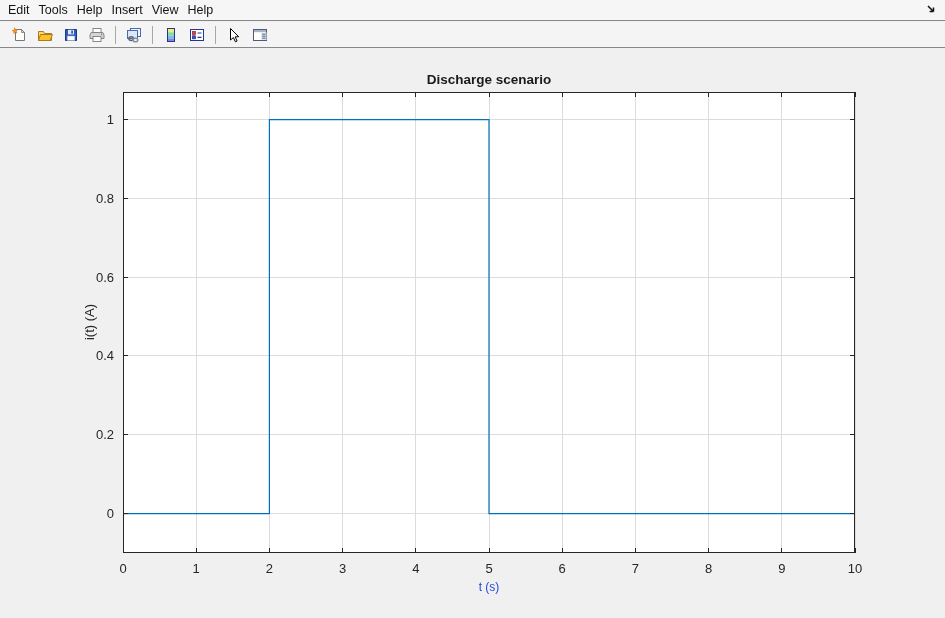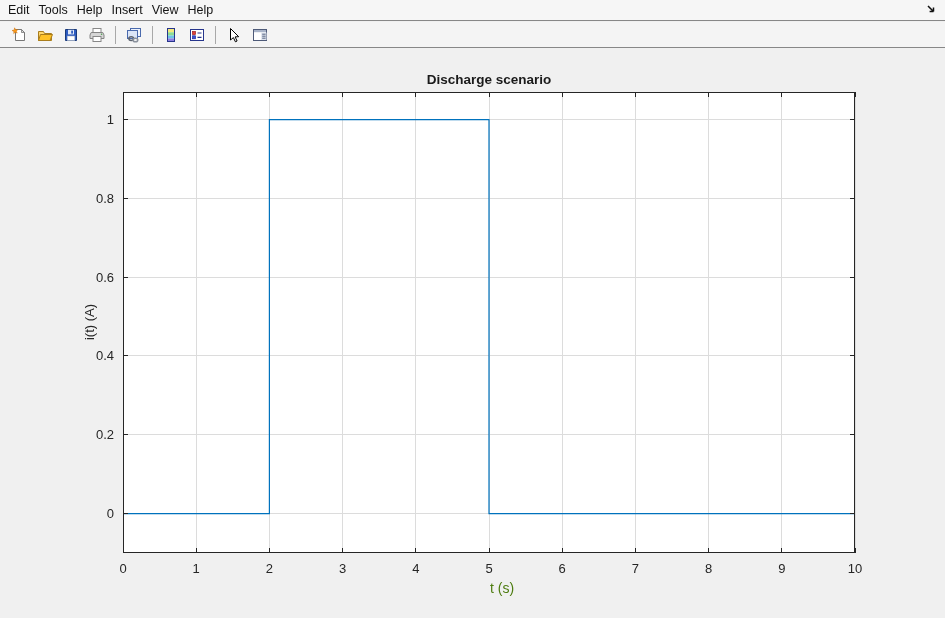--- a/index.html
+++ b/index.html
@@ -15,21 +15,21 @@
   
   .toolbar{position:absolute;top:22px;left:0;width:945px;height:26px;background:#f4f4f4;
            border-bottom:1px solid #878787;display:flex;align-items:center;padding-left:6px;box-sizing:border-box;}
   .tool-btn{width:22px;height:22px;margin:0 1px;display:flex;align-items:center;justify-content:center;border:1px solid transparent;border-radius:2px;}
   .tool-sep{width:1px;height:18px;background:#a8a8a8;margin:0 5px;}
 
   
   .figure-canvas{position:absolute;top:49px;left:0;width:945px;height:569px;background:#f0f0f0;}
   .chart-title{position:absolute;left:123px;top:23px;width:732px;text-align:center;
                font-size:13.5px;font-weight:bold;color:#1a1a1a;}
-  .xlabel{position:absolute;left:136px;top:531px;width:732px;text-align:center;font-size:14px;color:#4d7c0f;}
+  .xlabel{position:absolute;left:123px;top:531px;width:732px;text-align:center;font-size:12px;color:#1d4ed8;}
   .ylabel{position:absolute;left:89px;top:273px;transform:translate(-50%,-50%) rotate(-90deg);
           font-size:13px;color:#262626;white-space:nowrap;}
   #chart-svg{position:absolute;left:123px;top:43px;width:732px;height:461px;overflow:visible;}
   #chart-svg text{font-family:"Liberation Sans",sans-serif;}
 </style>
 </head>
 <body>
 
 <div class="window">
 

